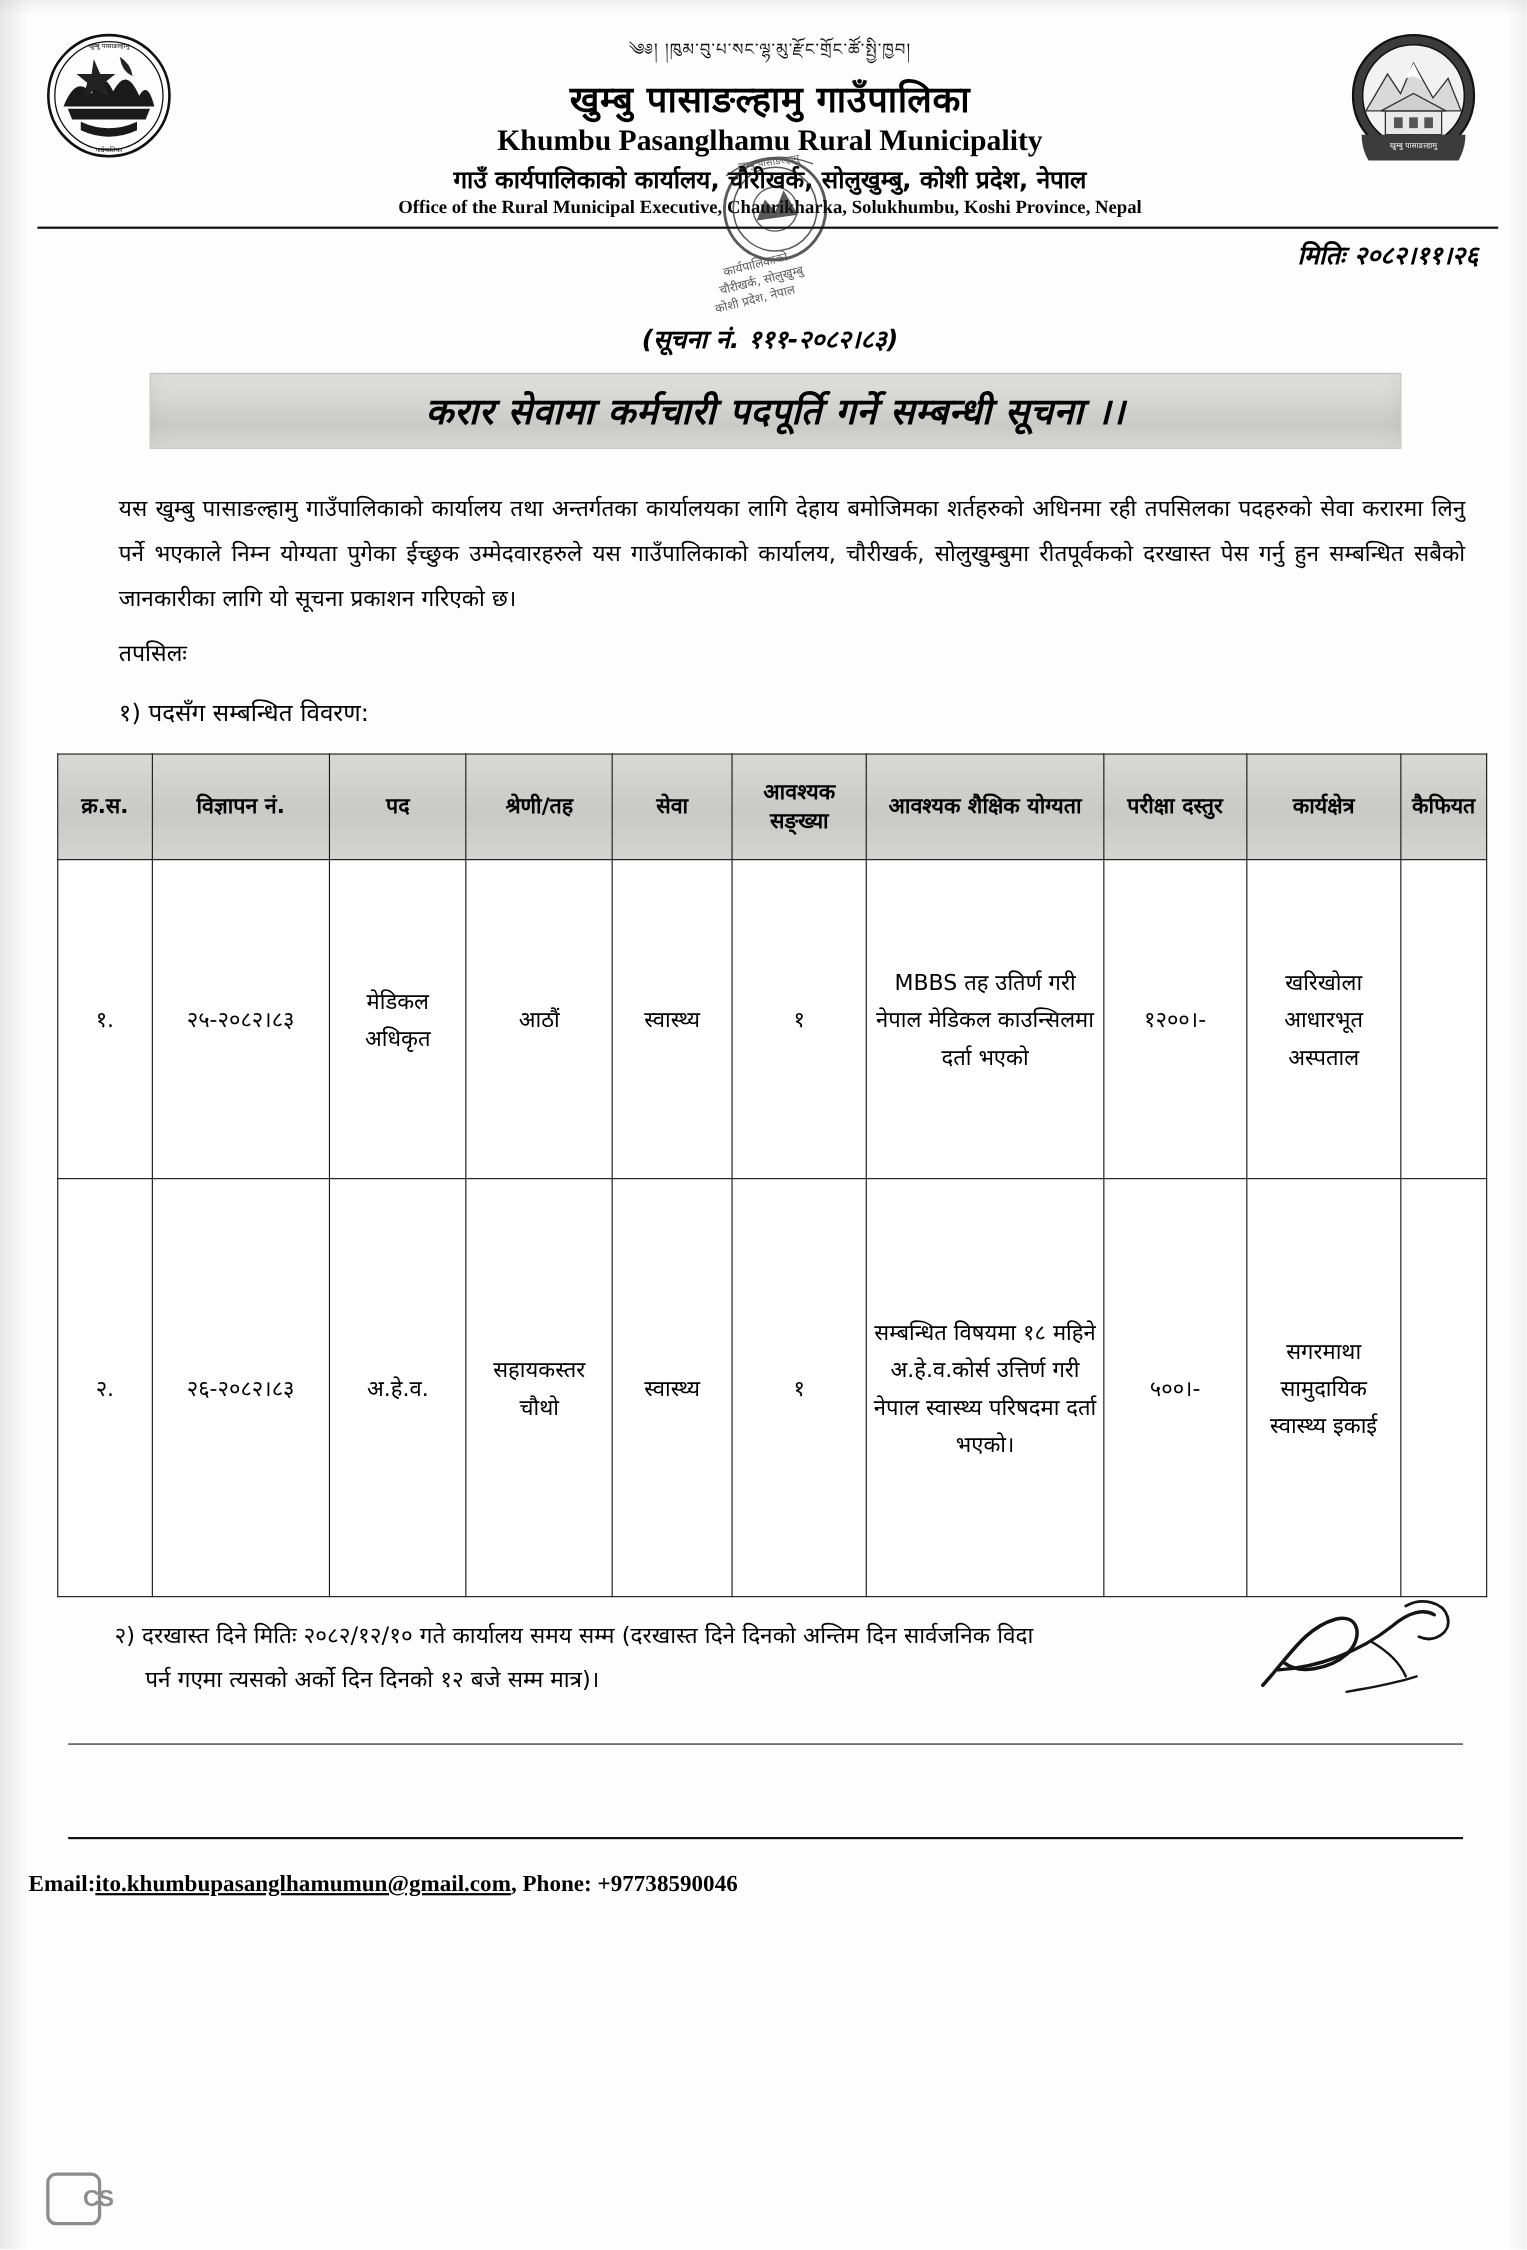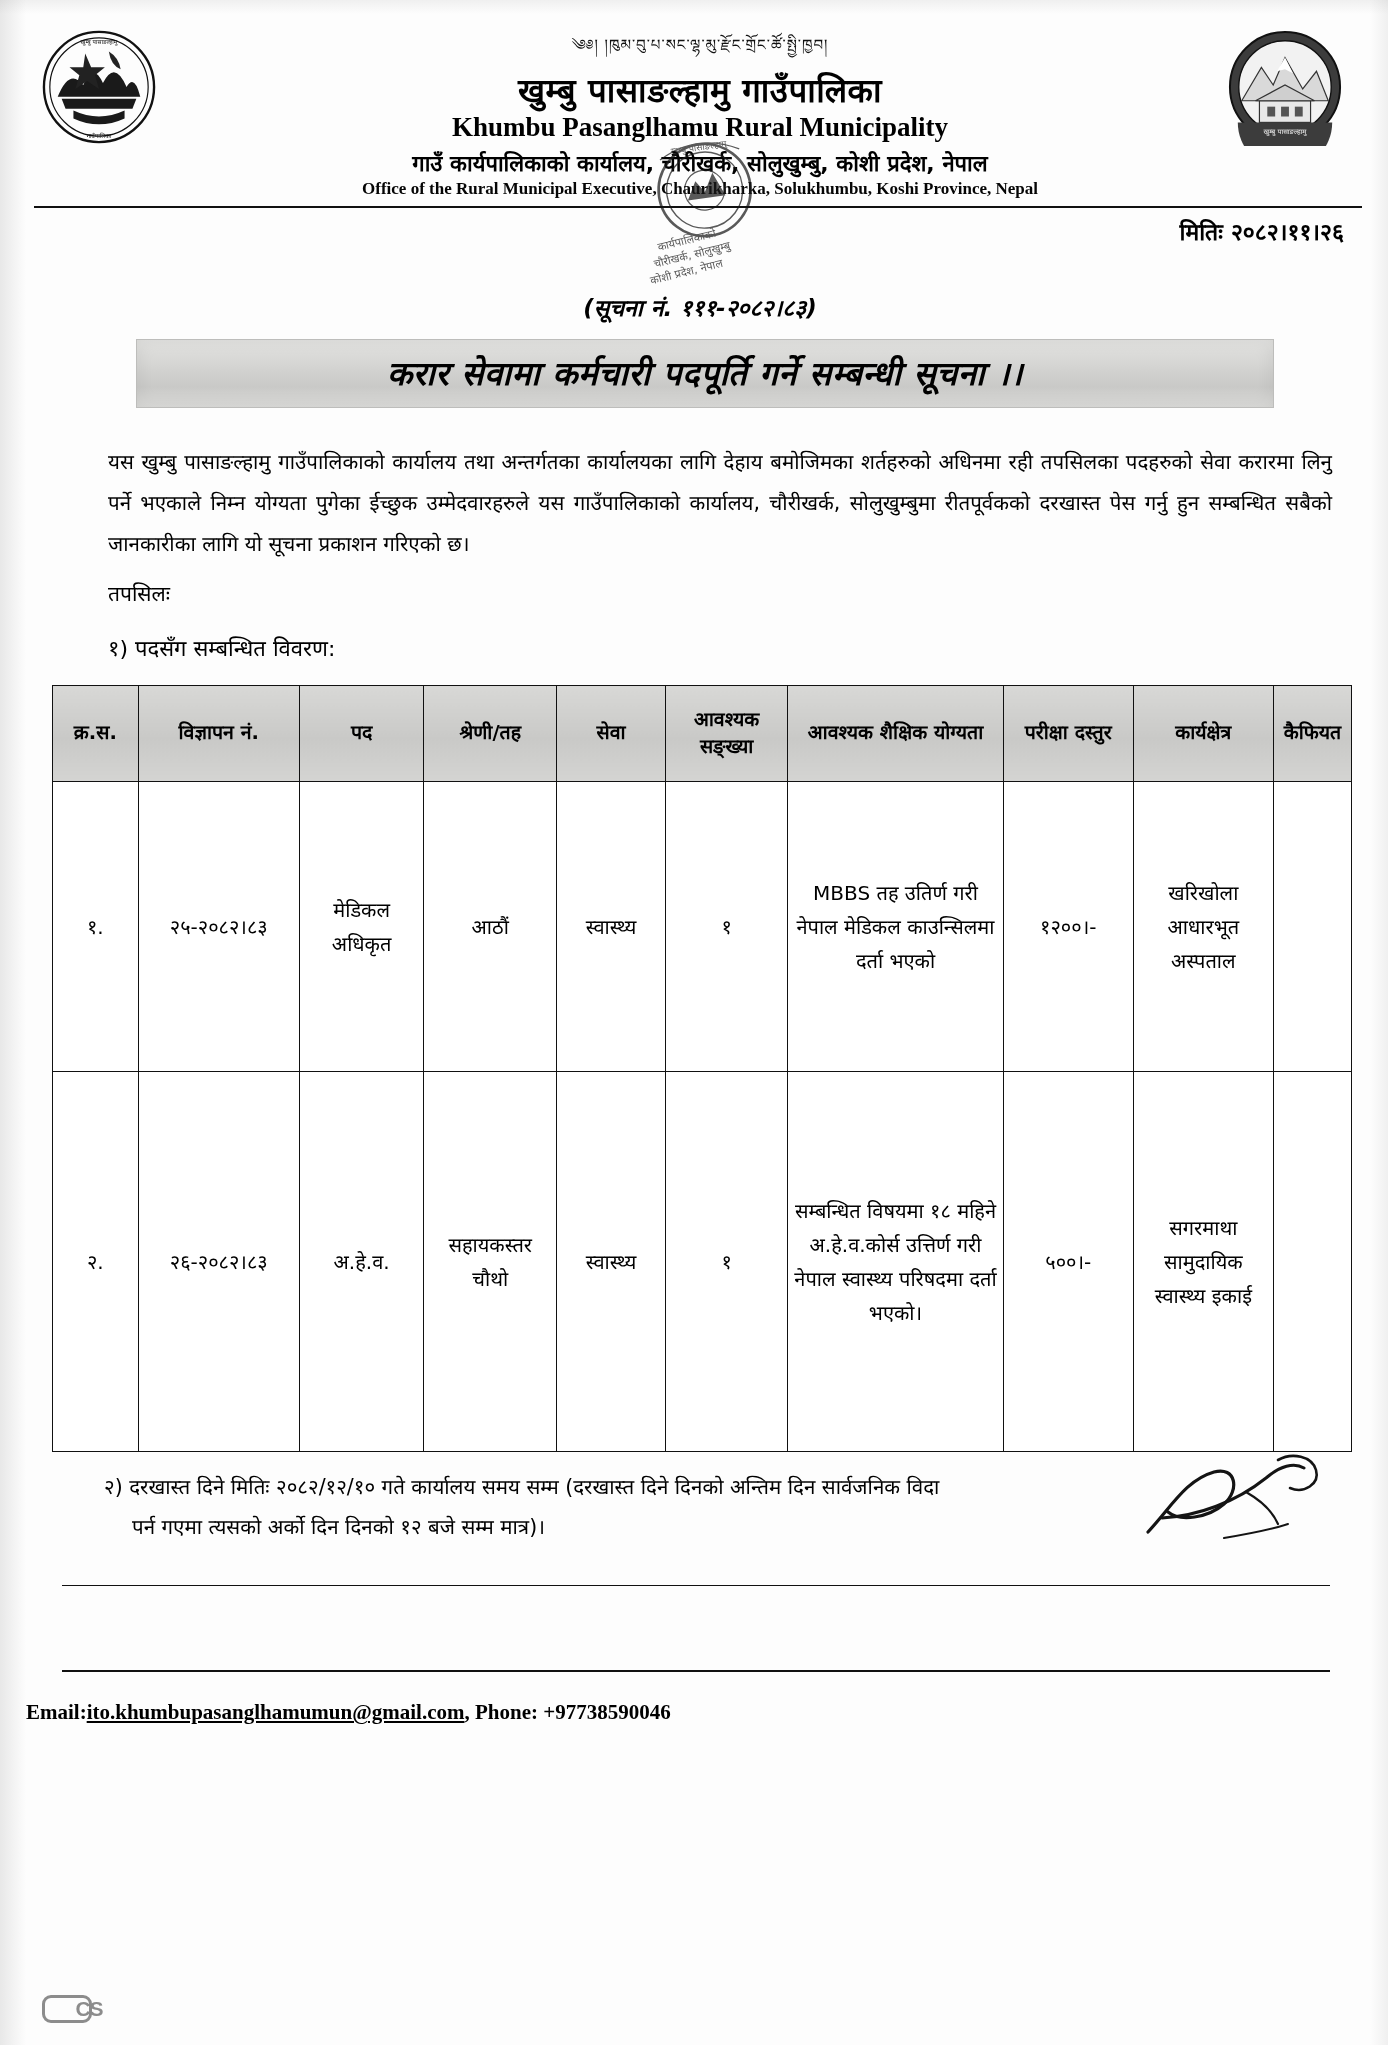--- a/index.html
+++ b/index.html
@@ -112,20 +112,21 @@
 
   .date-line {
     position: absolute;
     right: 30px;
     top: 205px;
     font-family: "DejaVu Sans", sans-serif;
     font-size: 23px;
     font-weight: 600;
     color: #000;
     white-space: nowrap;
+    font-style: italic;
   }
 
   
   .notice-no {
     margin-top: 66px;
     text-align: center;
     font-family: "DejaVu Sans", sans-serif;
     font-size: 23px;
     font-style: italic;
     font-weight: 600;
@@ -266,21 +267,21 @@
 
   
   .cs-bar {
     position: absolute;
     left: 0; right: 0; bottom: 0;
     height: 110px;
   }
   .cs-logo {
     position: absolute;
     left: 16px; bottom: 22px;
-    width: 44px; height: 28px;
+    width: 44px; height: 48px;
     border: 3px solid #8c8c8c;
     border-radius: 9px;
     color: #8c8c8c;
     font-family: "Liberation Sans", sans-serif;
     font-size: 21px;
     font-weight: 700;
     display: flex;
     align-items: center;
     justify-content: center;
     letter-spacing: -1px;

